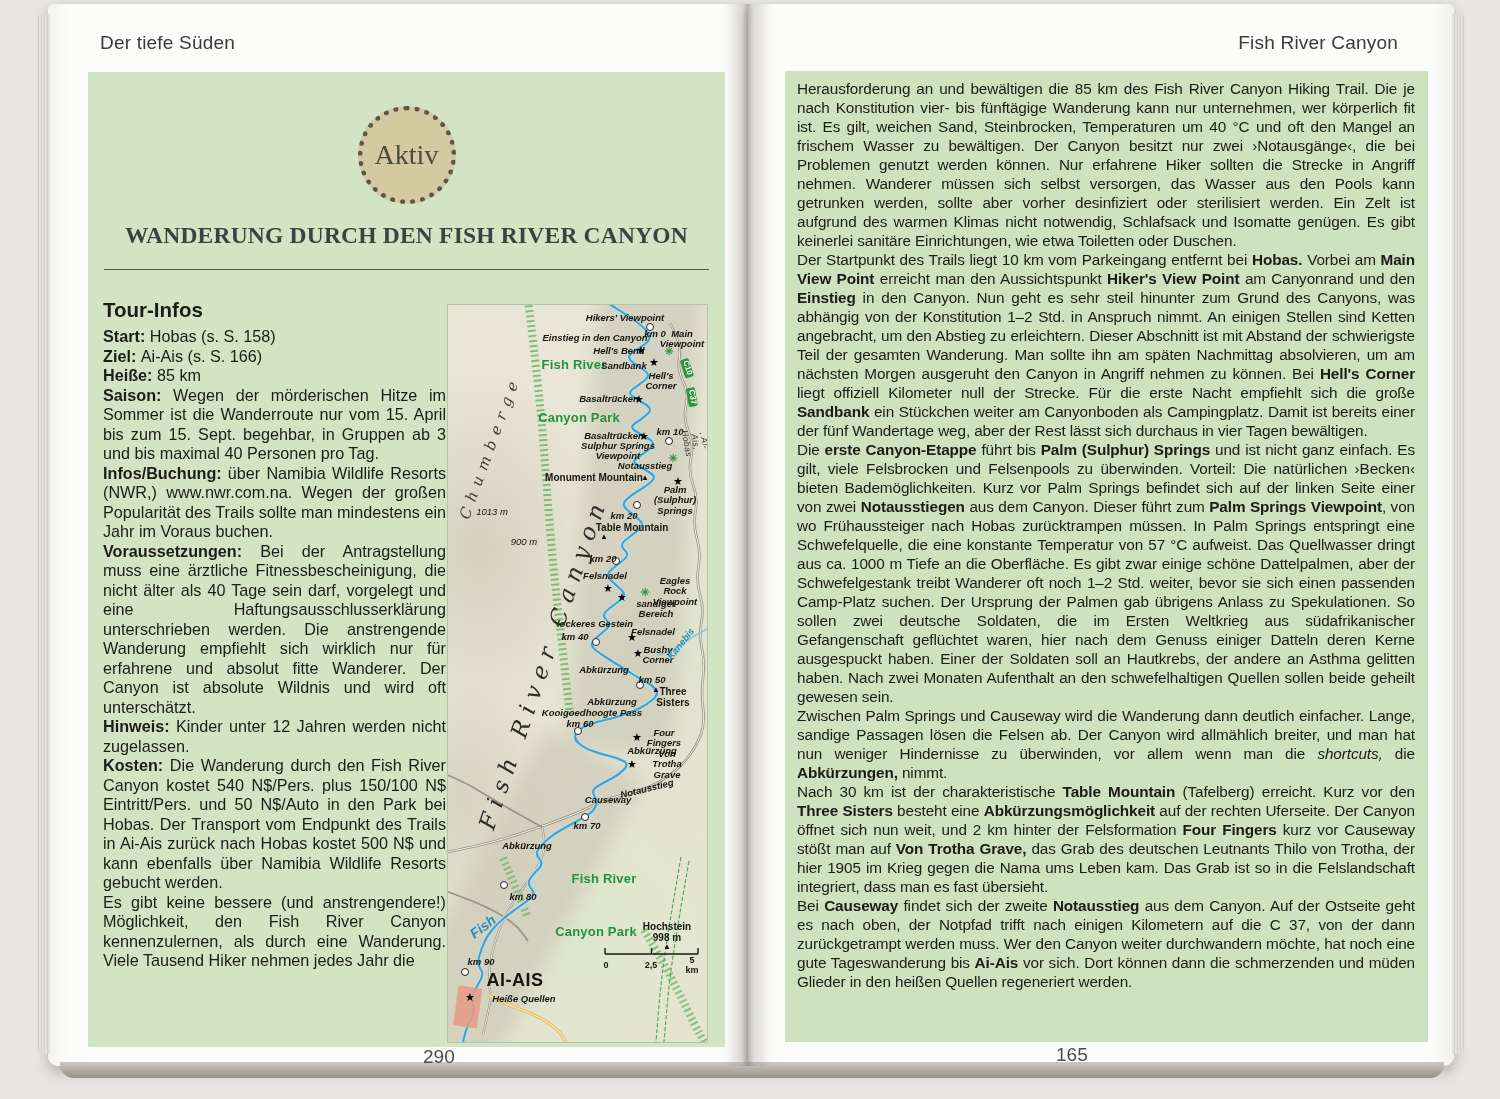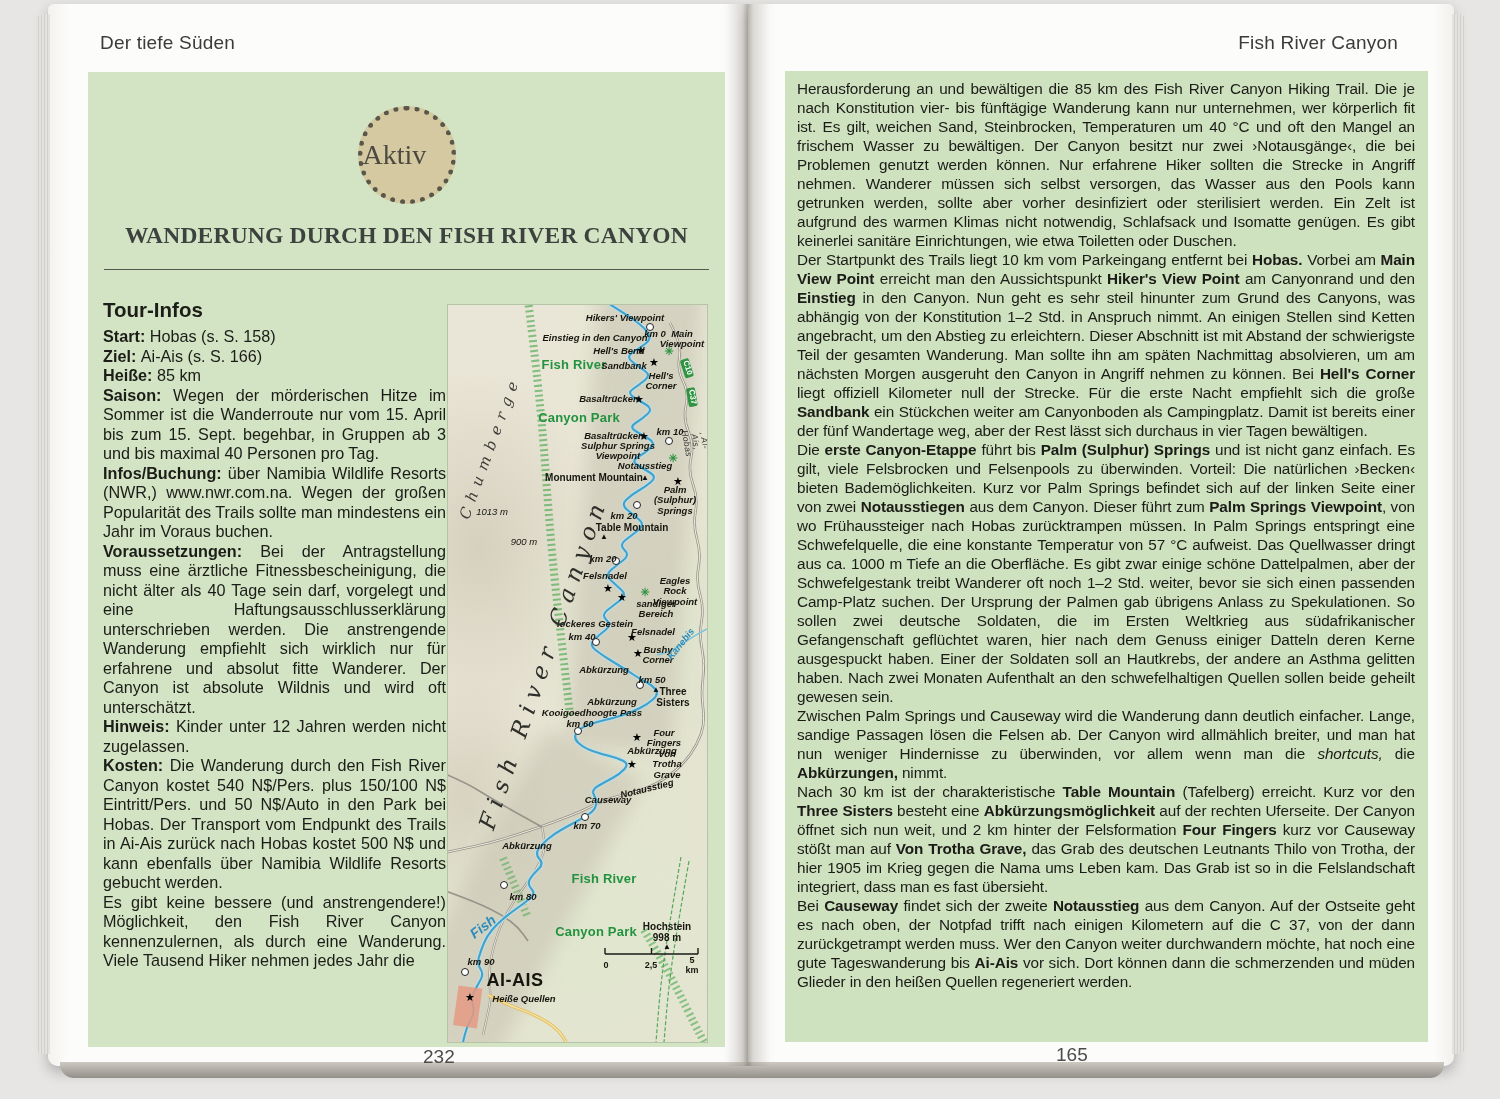--- a/index.html
+++ b/index.html
@@ -25,21 +25,21 @@
   .runhead.l{left:52px;}
   .runhead.r{right:56px;}
   .pagenum{position:absolute;font-size:19px;color:#4c4c4c;z-index:6;}
   
   .panel{position:absolute;}
   .panelL{left:40px;top:68px;width:637px;height:975px;background:#d2e4c3;}
   .panelR{left:37px;top:67px;width:643px;height:971px;background:#cfe2bf;}
   
   .badge{position:absolute;left:50%;top:34px;transform:translateX(-50%);
     width:88px;height:88px;border-radius:50%;background:#d4c9a1;
-    border:5px dotted #5a574a;display:flex;align-items:center;justify-content:flex-start;}
+    border:5px dotted #5a574a;display:flex;align-items:center;justify-content:center;}
   .badge span{font:400 28px "Liberation Serif",serif;color:#4c4a40;}
   .title{position:absolute;top:150px;left:0;width:100%;text-align:center;margin:0;
     font:700 23.5px "Liberation Serif",serif;color:#3d423e;letter-spacing:.2px;}
   .rule{position:absolute;top:197px;left:16px;right:16px;border-top:1.4px solid #565850;}
   
   .tour{position:absolute;left:15px;top:226px;width:343px;color:#1c1c18;}
   .tour h3{font-size:20.5px;margin:0 0 5px 0;}
   .tour p{margin:0;font-size:16.2px;line-height:19.5px;text-align:justify;}
   .b{font-weight:700;}
   .i{font-style:italic;}
@@ -192,21 +192,21 @@
             <div style="left: 176px; top: 211px; transform: translate(-50%, -50%) rotate(0deg); text-align: right;">km 20</div>
             <div class="spot" style="left: 44px; top: 207px; transform: translate(-50%, -50%) rotate(0deg);">1013 m</div>
             <div class="spot" style="left: 76px; top: 237px; transform: translate(-50%, -50%) rotate(0deg);">900 m</div>
             <div class="bld" style="left: 184px; top: 223px; transform: translate(-50%, -50%) rotate(0deg);">Table Mountain</div>
             <div style="left: 155px; top: 254px; transform: translate(-50%, -50%) rotate(0deg);">km 20</div>
             <div style="left: 157px; top: 271px; transform: translate(-50%, -50%) rotate(0deg);">Felsnadel</div>
             <div style="left: 227px; top: 286px; transform: translate(-50%, -50%) rotate(0deg);">Eagles Rock
 Viewpoint</div>
             <div style="left: 208px; top: 304px; transform: translate(-50%, -50%) rotate(0deg);">sandiger Bereich</div>
             <div style="left: 147px; top: 319px; transform: translate(-50%, -50%) rotate(0deg);">lockeres Gestein</div>
-            <div style="left: 134px; top: 332px; transform: translate(-50%, -50%) rotate(0deg);">km 40</div>
+            <div style="left: 127px; top: 332px; transform: translate(-50%, -50%) rotate(0deg);">km 40</div>
             <div style="left: 205px; top: 327px; transform: translate(-50%, -50%) rotate(0deg);">Felsnadel</div>
             <div style="left: 210px; top: 350px; transform: translate(-50%, -50%) rotate(0deg);">Bushy
 Corner</div>
             <div class="blue" style="left: 233px; top: 339px; transform: translate(-50%, -50%) rotate(-52deg);">Kanebis</div>
             <div style="left: 156px; top: 365px; transform: translate(-50%, -50%) rotate(0deg);">Abkürzung</div>
             <div style="left: 204px; top: 375px; transform: translate(-50%, -50%) rotate(0deg);">km 50</div>
             <div class="bld" style="left: 225px; top: 393px; transform: translate(-50%, -50%) rotate(0deg);">Three
 Sisters</div>
             <div style="left: 164px; top: 397px; transform: translate(-50%, -50%) rotate(0deg);">Abkürzung</div>
             <div class="bi" style="left: 144px; top: 408px; transform: translate(-50%, -50%) rotate(0deg);">Kooigoedhoogte Pass</div>
@@ -228,21 +228,21 @@
             <div class="bi" style="left: 76px; top: 694px; transform: translate(-50%, -50%) rotate(0deg);">Heiße Quellen</div>
             <div class="blue2" style="left: 35px; top: 622px; transform: translate(-50%, -50%) rotate(-38deg);">Fish</div>
             <div class="chum" style="left: 42px; top: 142px; transform: translate(-50%, -50%) rotate(-70deg);">Chumberge</div>
             <div class="big" style="left: 95px; top: 358px; transform: translate(-50%, -50%) rotate(-71deg);">Fish River Canyon</div>
             <div class="sct" style="left: 158px; top: 661px; transform: translate(-50%, -50%) rotate(0deg);">0</div>
             <div class="sct" style="left: 203px; top: 661px; transform: translate(-50%, -50%) rotate(0deg);">2,5</div>
             <div class="sct" style="left: 244px; top: 661px; transform: translate(-50%, -50%) rotate(0deg);">5 km</div>
           </div>
       </div>
     </div>
-    <div class="pagenum" style="left:375px;top:1042px;">232</div>
+    <div class="pagenum" style="left:375px;top:1042px;">290</div>
   </div>
 
   <div class="page pageR">
     <div class="runhead r">Fish River Canyon</div>
     <div class="panel panelR">
       <div class="rptext" id="rp-text">
           <p><span>Herausforderung an und bewältigen die 85 km des Fish River Canyon Hiking Trail. Die je nach Konstitution vier- bis fünftägige Wanderung kann nur unternehmen, wer körperlich fit ist. Es gilt, weichen Sand, Steinbrocken, Temperaturen um 40 °C und oft den Mangel an frischem Wasser zu bewältigen. Der Canyon besitzt nur zwei ›Notausgänge‹, die bei Problemen genutzt werden können. Nur erfahrene Hiker sollten die Strecke in Angriff nehmen. Wanderer müssen sich selbst versorgen, das Wasser aus den Pools kann getrunken werden, sollte aber vorher desinfiziert oder sterilisiert werden. Ein Zelt ist aufgrund des warmen Klimas nicht notwendig, Schlafsack und Isomatte genügen. Es gibt keinerlei sanitäre Einrichtungen, wie etwa Toiletten oder Duschen.</span></p>
           <p><span>Der Startpunkt des Trails liegt 10 km vom Parkeingang entfernt bei </span><span class="b">Hobas.</span><span> Vorbei am </span><span class="b">Main View Point</span><span> erreicht man den Aussichtspunkt </span><span class="b">Hiker's View Point</span><span> am Canyonrand und den </span><span class="b">Einstieg</span><span> in den Canyon. Nun geht es sehr steil hinunter zum Grund des Canyons, was abhängig von der Konstitution 1–2 Std. in Anspruch nimmt. An einigen Stellen sind Ketten angebracht, um den Abstieg zu erleichtern. Dieser Abschnitt ist mit Abstand der schwierigste Teil der gesamten Wanderung. Man sollte ihn am späten Nachmittag absolvieren, um am nächsten Morgen ausgeruht den Canyon in Angriff nehmen zu können. Bei </span><span class="b">Hell's Corner</span><span> liegt offiziell Kilometer null der Strecke. Für die erste Nacht empfiehlt sich die große </span><span class="b">Sandbank</span><span> ein Stückchen weiter am Canyonboden als Campingplatz. Damit ist bereits einer der fünf Wandertage weg, aber der Rest lässt sich durchaus in vier Tagen bewältigen.</span></p>
           <p><span>Die </span><span class="b">erste Canyon-Etappe</span><span> führt bis </span><span class="b">Palm (Sulphur) Springs</span><span> und ist nicht ganz einfach. Es gilt, viele Felsbrocken und Felsenpools zu überwinden. Vorteil: Die natürlichen ›Becken‹ bieten Bademöglichkeiten. Kurz vor Palm Springs befindet sich auf der linken Seite einer von zwei </span><span class="b">Notausstiegen</span><span> aus dem Canyon. Dieser führt zum </span><span class="b">Palm Springs Viewpoint</span><span>, von wo Frühaussteiger nach Hobas zurücktrampen müssen. In Palm Springs entspringt eine Schwefelquelle, die eine konstante Temperatur von 57 °C aufweist. Das Quellwasser dringt aus ca. 1000 m Tiefe an die Oberfläche. Es gibt zwar einige schöne Dattelpalmen, aber der Schwefelgestank treibt Wanderer oft noch 1–2 Std. weiter, bevor sie sich einen passenden Camp-Platz suchen. Der Ursprung der Palmen gab übrigens Anlass zu Spekulationen. So sollen zwei deutsche Soldaten, die im Ersten Weltkrieg aus südafrikanischer Gefangenschaft geflüchtet waren, hier nach dem Genuss einiger Datteln deren Kerne ausgespuckt haben. Einer der Soldaten soll an Hautkrebs, der andere an Asthma gelitten haben. Nach zwei Monaten Aufenthalt an den schwefelhaltigen Quellen sollen beide geheilt gewesen sein.</span></p>
           <p><span>Zwischen Palm Springs und Causeway wird die Wanderung dann deutlich einfacher. Lange, sandige Passagen lösen die Felsen ab. Der Canyon wird allmählich breiter, und man hat nun weniger Hindernisse zu überwinden, vor allem wenn man die </span><span class="i">shortcuts,</span><span> die </span><span class="b">Abkürzungen,</span><span> nimmt.</span></p>

